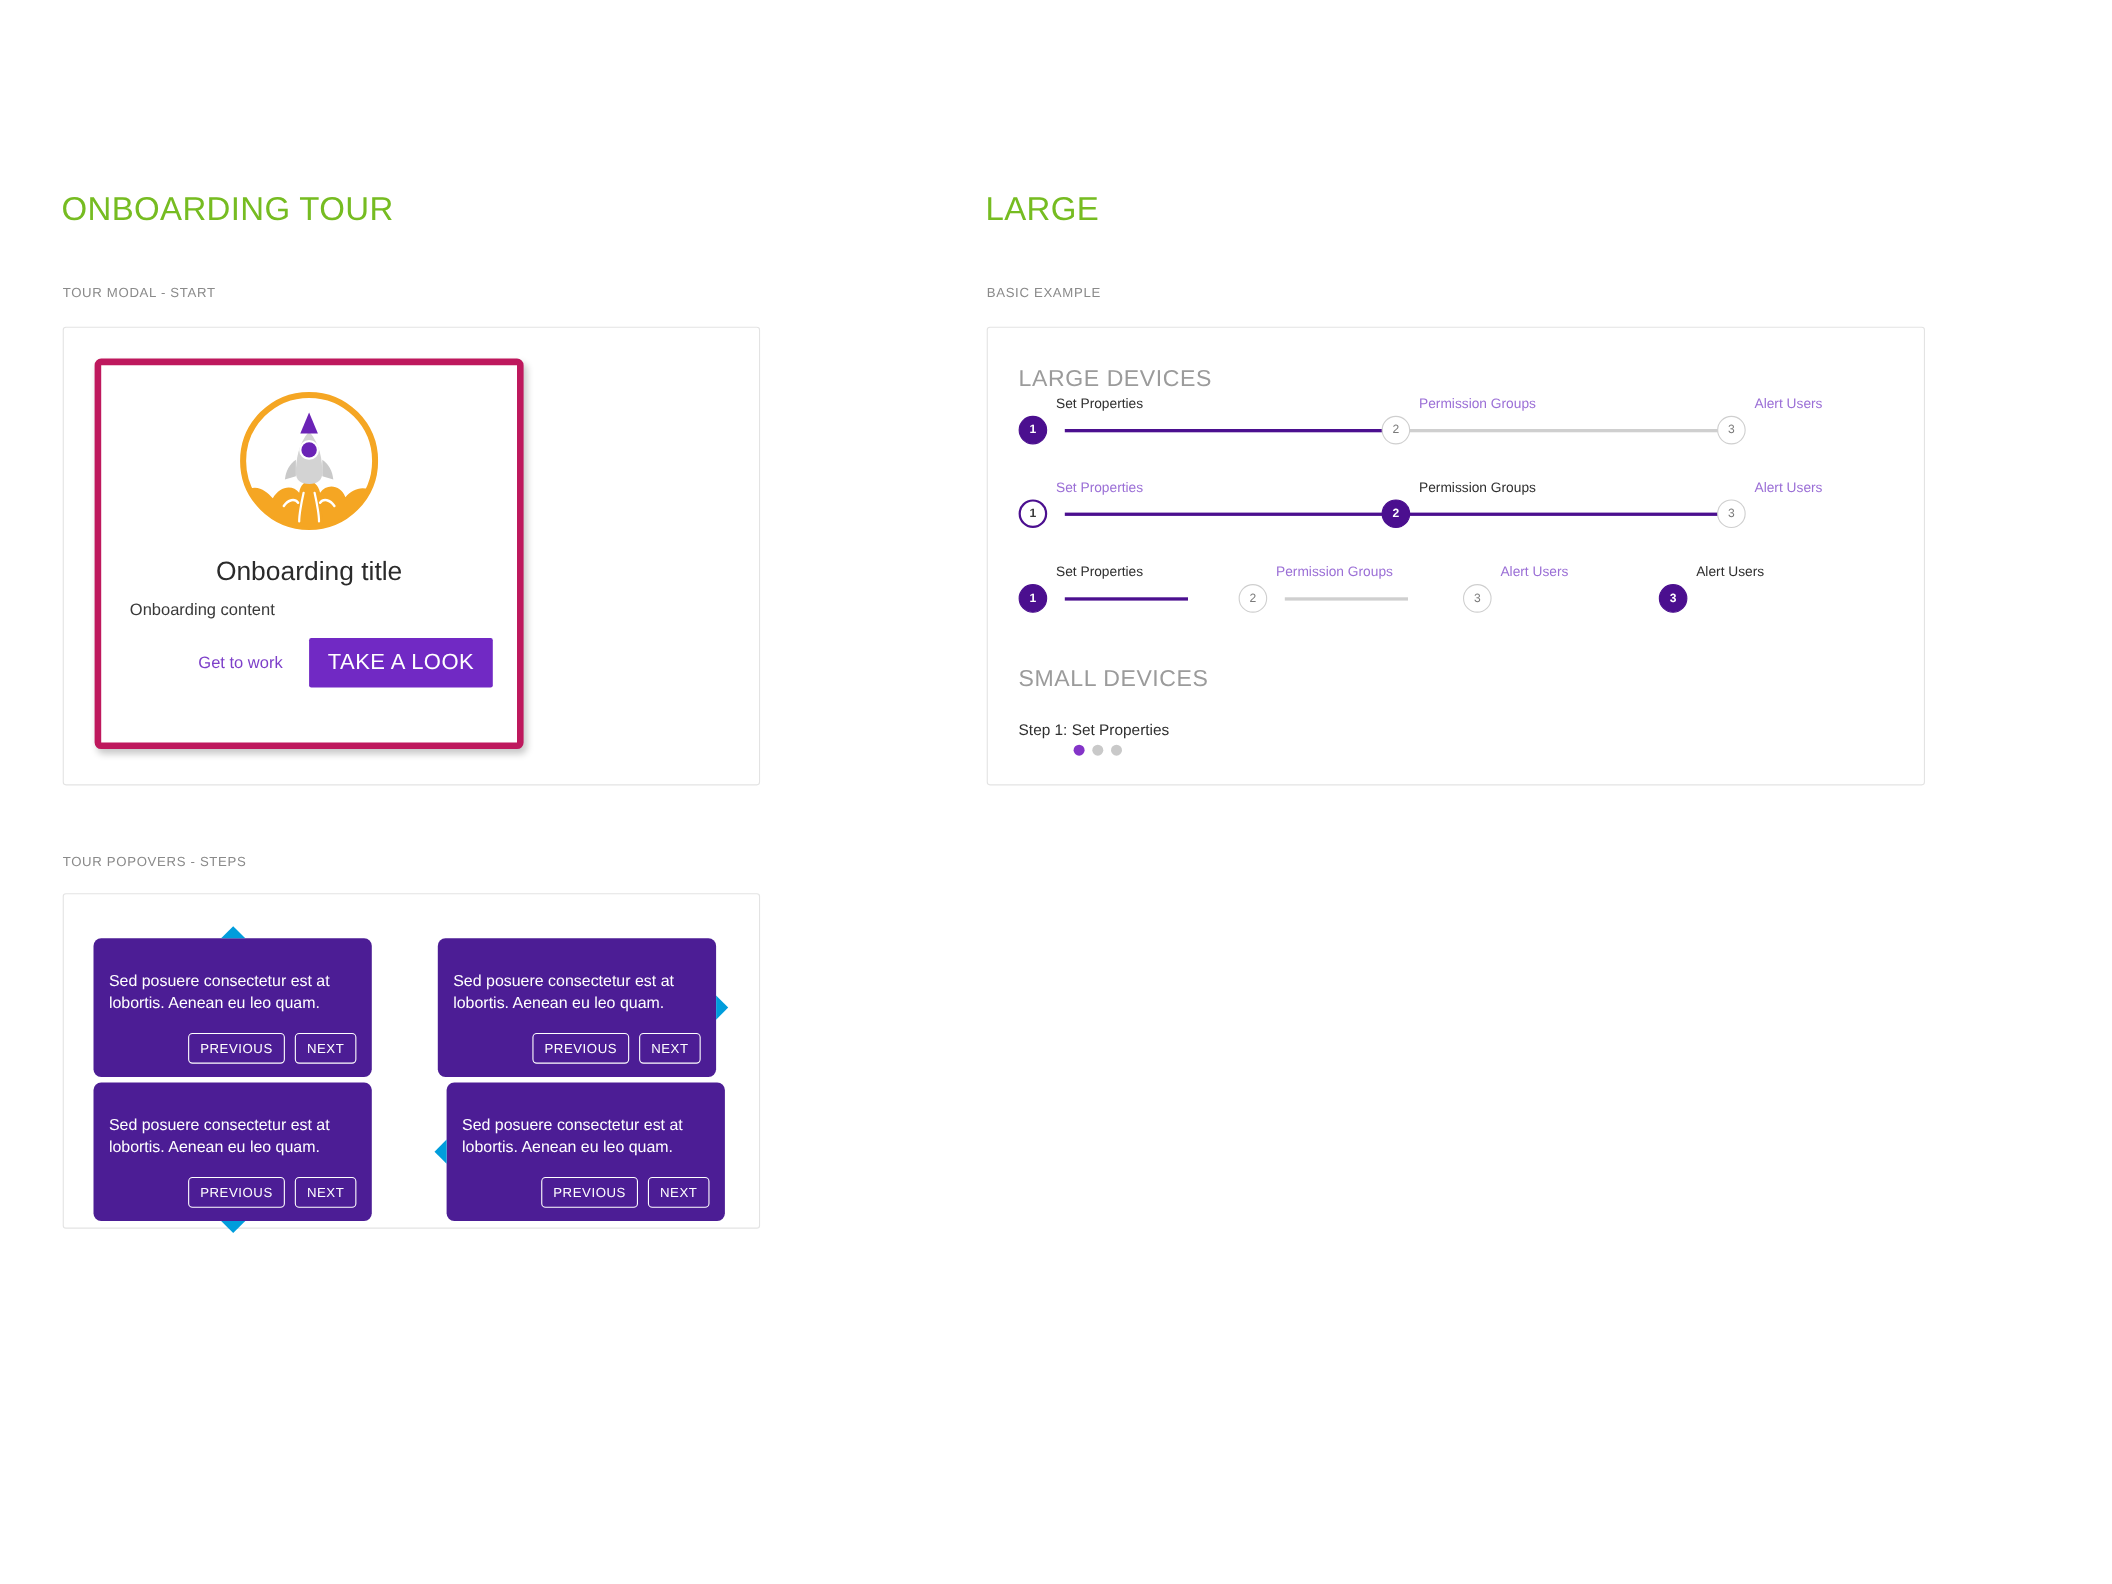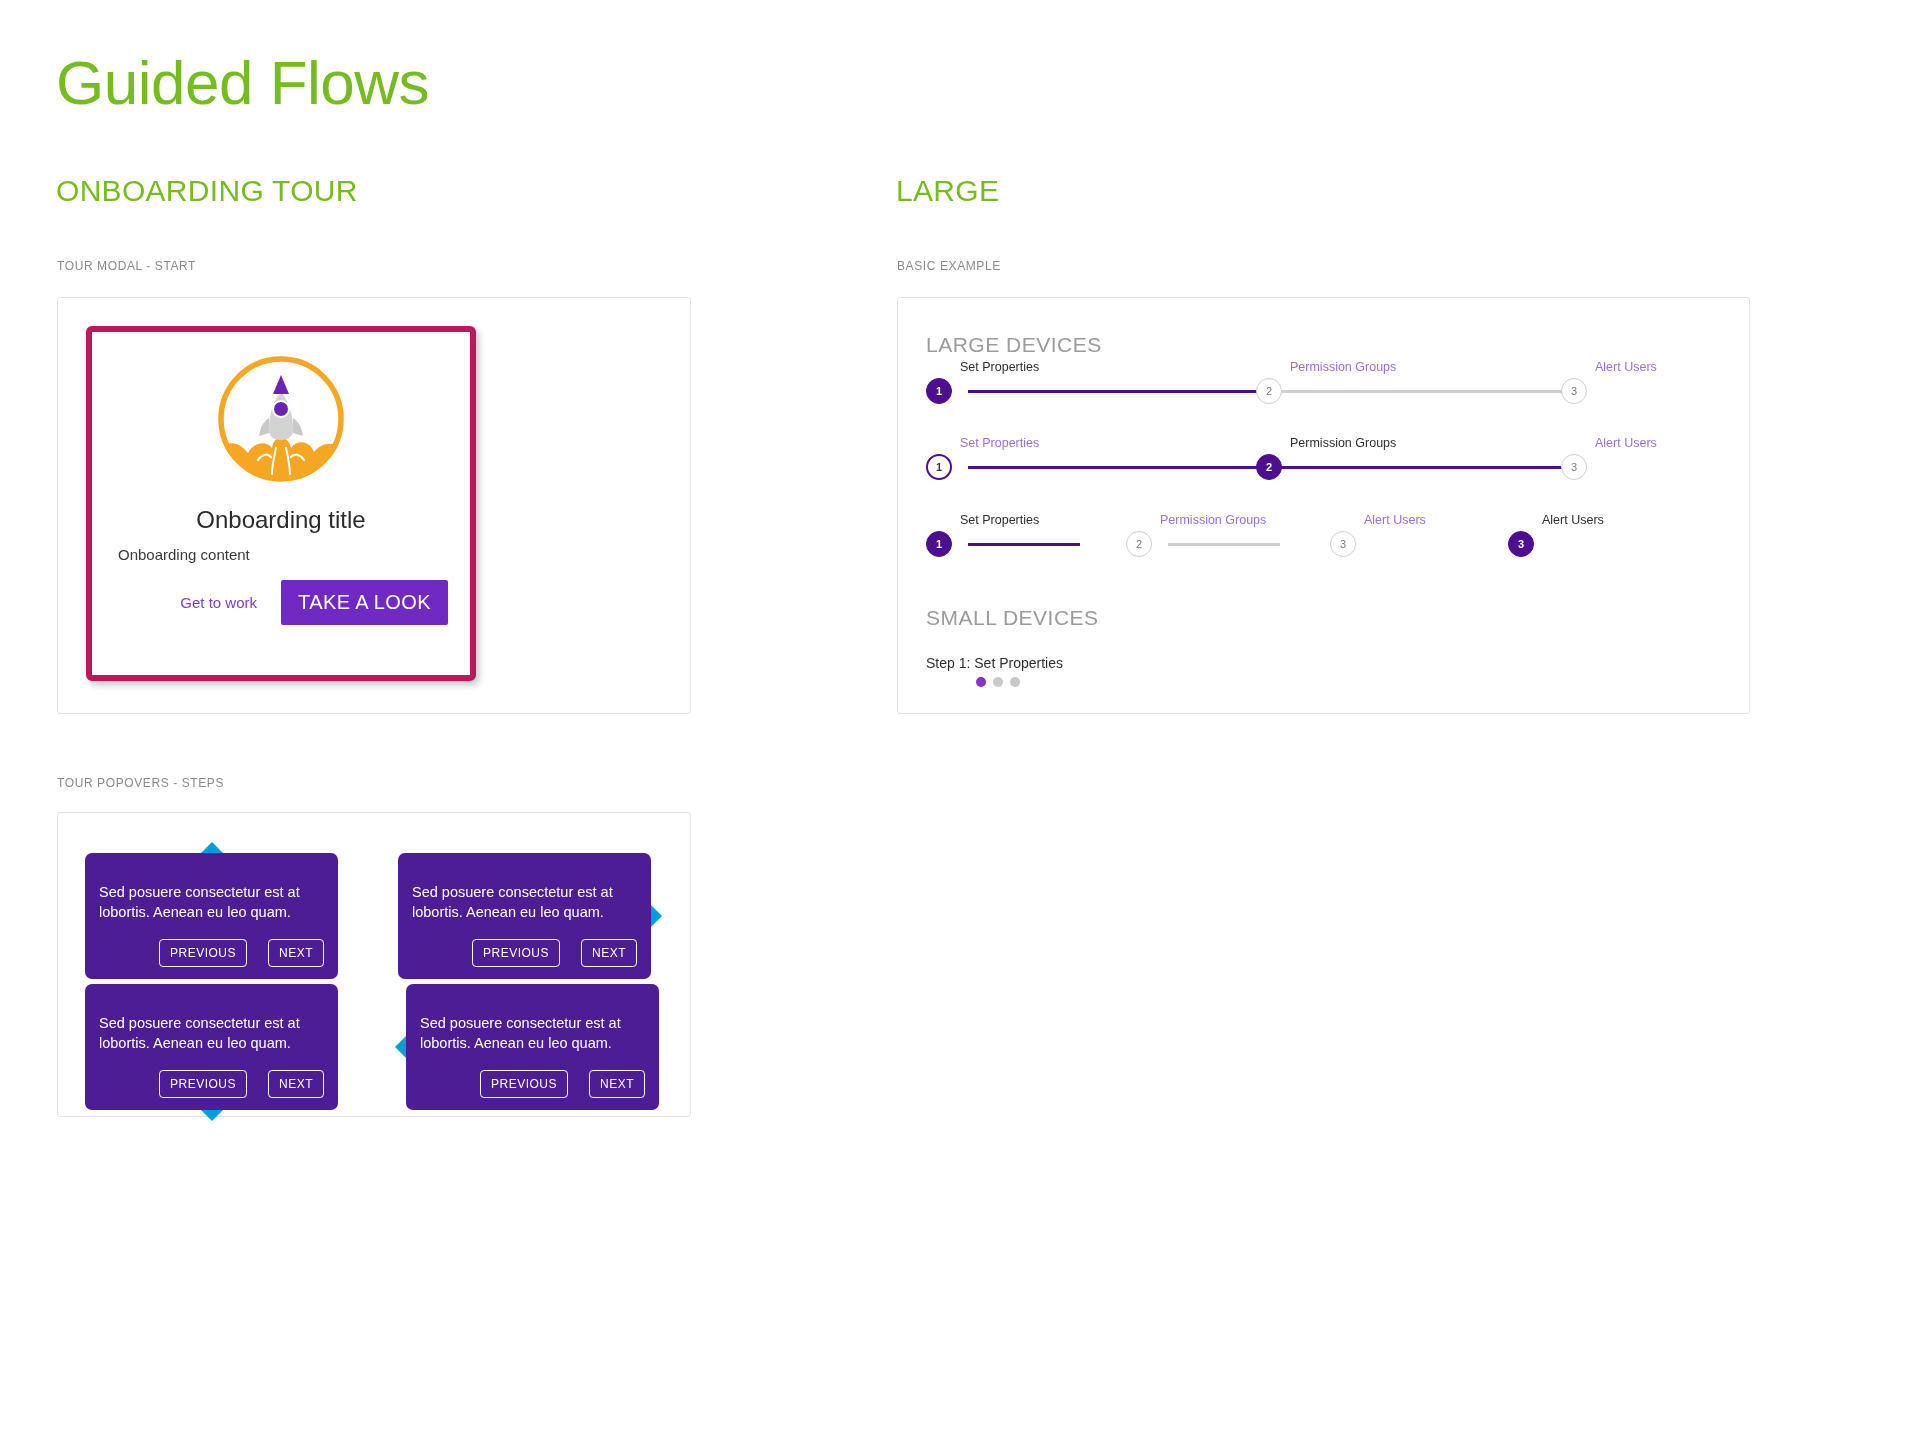--- a/index.html
+++ b/index.html
@@ -146,21 +146,21 @@
   .popover-text {
     font-size: 14.5px;
     color: #ffffff;
     line-height: 1.35;
     font-weight: 400;
   }
   .popover-actions {
     margin-top: 17px;
     display: flex;
     justify-content: flex-end;
-    gap: 21px;
+    gap: 9px;
   }
   .pop-btn {
     font-size: 12px;
     color: #ffffff;
     background: transparent;
     border: 1px solid #ffffff;
     border-radius: 4px;
     padding: 6px 10px;
     letter-spacing: 0.5px;
     cursor: pointer;
@@ -270,21 +270,20 @@
     border-radius: 50%;
     background: #c9c9c9;
   }
   .dot.on { background: #8434c8; }
 </style>
 </head>
 <body>
 
 <div class="page">
 
-  <div class="page-title">Guided Flows</div>
 
   <div class="section-title" style="left:56px; top:176px;">ONBOARDING TOUR</div>
 
   <div class="sub-title" style="left:57px; top:260px;">TOUR MODAL - START</div>
 
   <div class="panel" style="left:57px; top:297px; width:634px; height:417px;">
 
     <div class="tour-modal">
 
       <div class="rocket-wrap">

